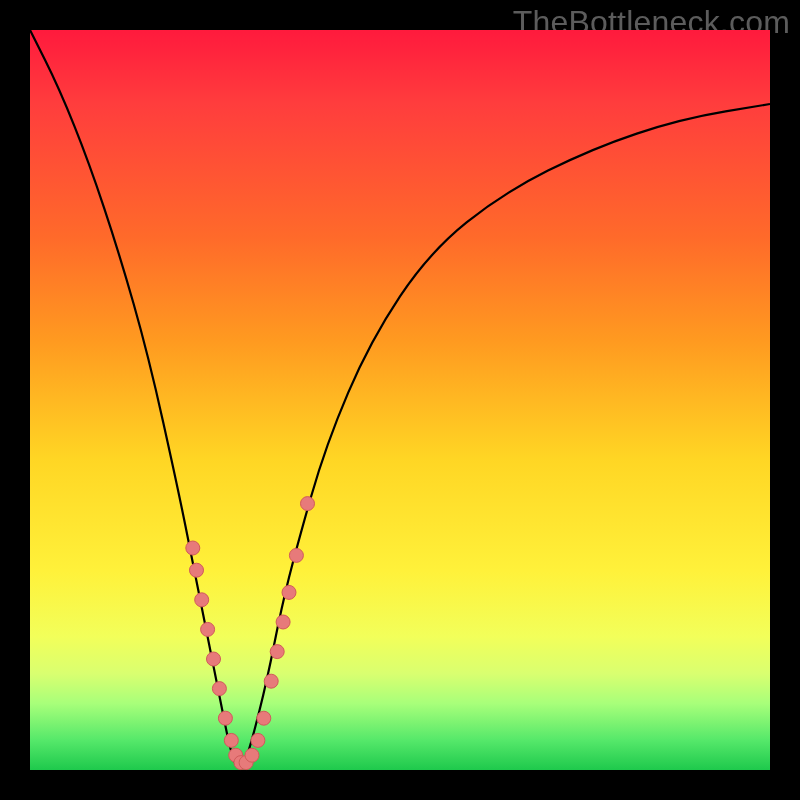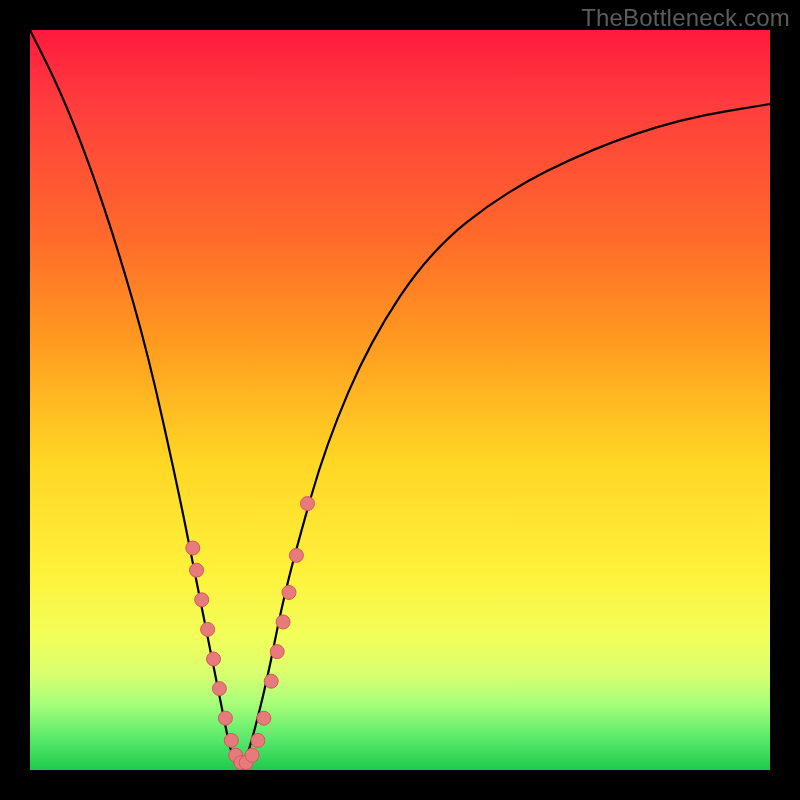--- a/index.html
+++ b/index.html
@@ -37,21 +37,21 @@
       #d9ff70 87%,
       #a8ff7a 91%,
       #55e86a 96%,
       #1ec94c 100%);
   }
   .watermark {
     position: absolute;
     top: 4px;
     right: 10px;
     color: #5c5c5c;
-    font-size: 24px;
+    font-size: 32px;
     font-weight: 500;
     letter-spacing: 0.2px;
     user-select: none;
   }
   svg.curve {
     position: absolute;
     left: 0;
     top: 0;
     width: 740px;
     height: 740px;

